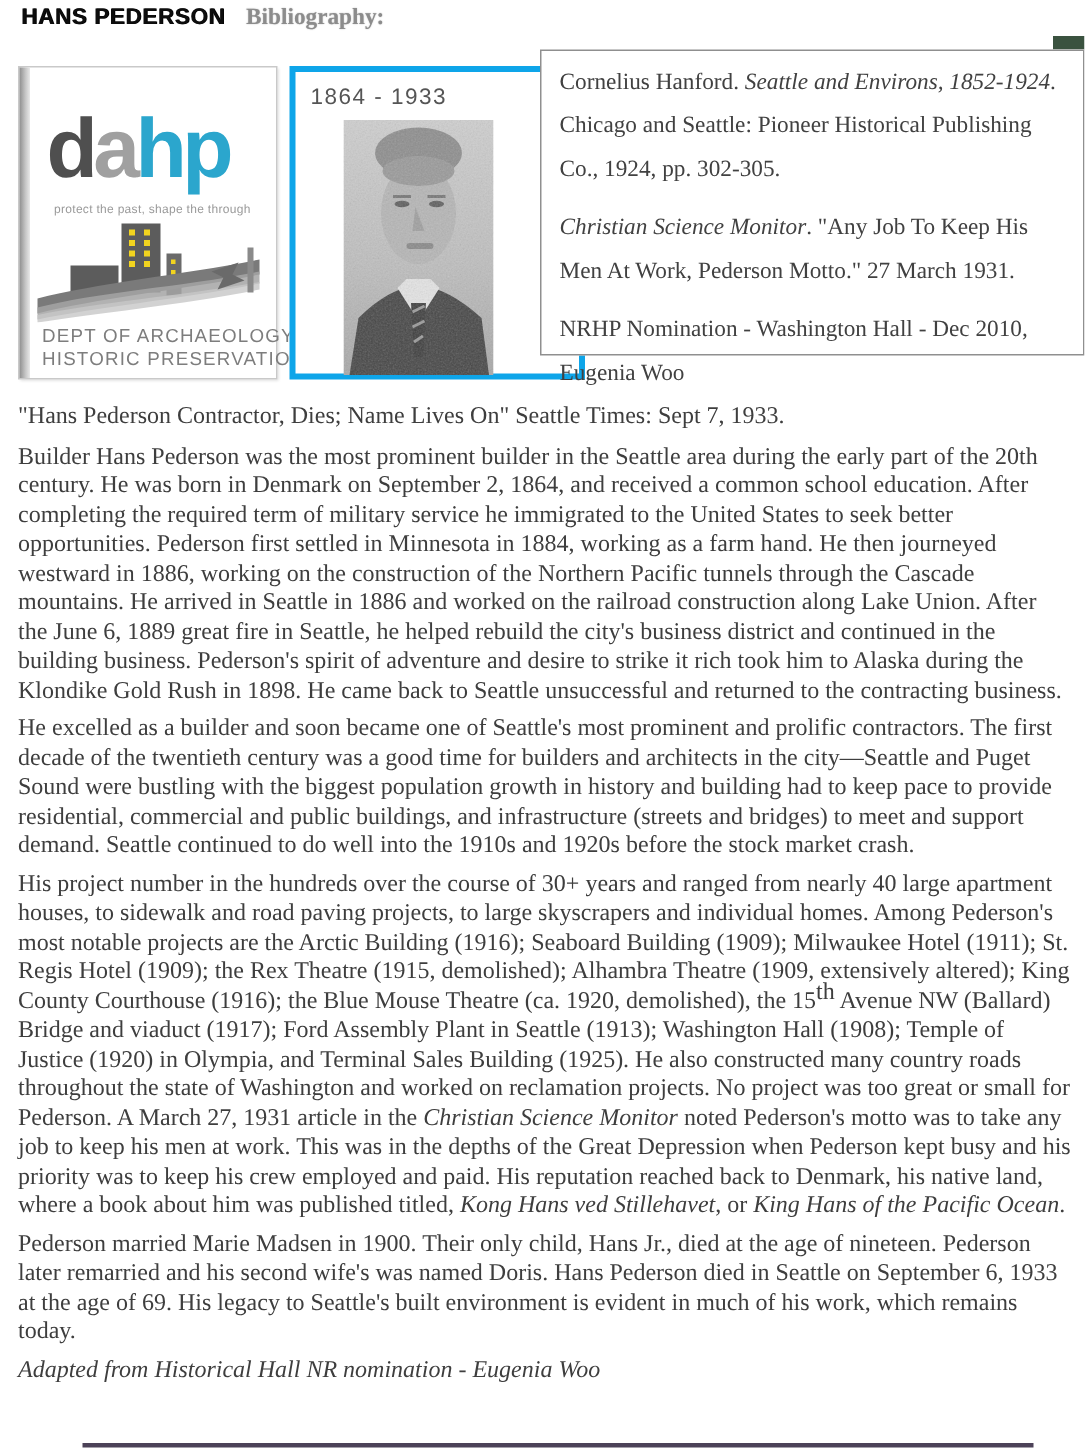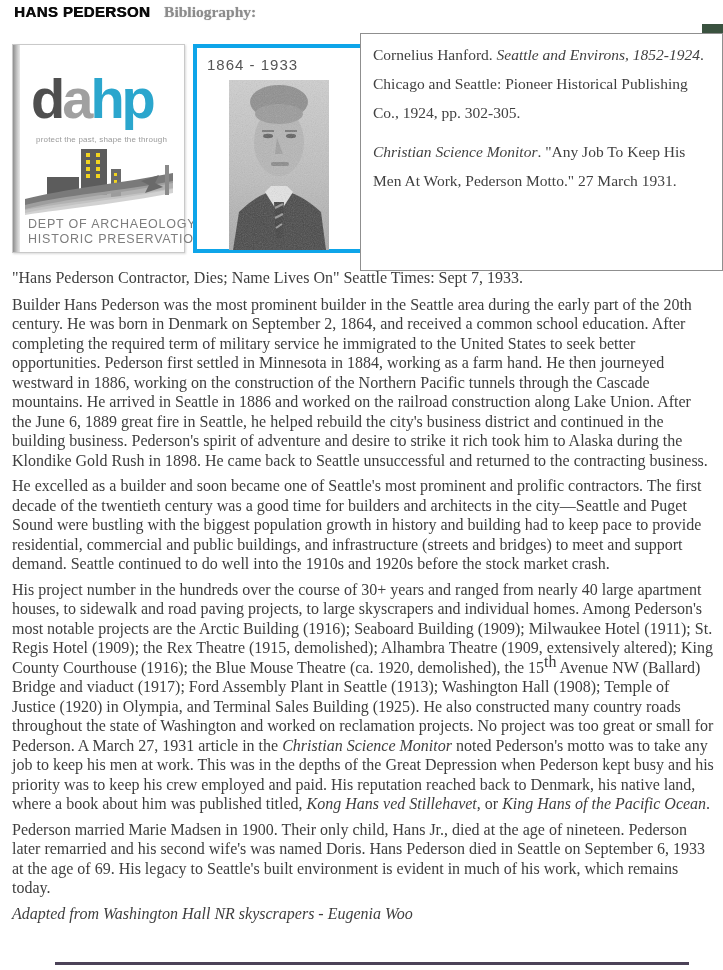--- a/index.html
+++ b/index.html
@@ -53,21 +53,21 @@
   }
   .portrait-caption {
     position:absolute; left:10px; top:8px;
     font-family:"Liberation Sans", sans-serif; font-size:15px; color:#555555;
     letter-spacing:1px; white-space:nowrap;
   }
   .portrait-img { position:absolute; left:32px; top:32px; }
 
   
   .bib-box {
-    position:absolute; left:360px; top:33px; width:363px; height:238px;
+    position:absolute; left:360px; top:33px; width:363px; height:204px;
     background:#ffffff; border:1px solid #8f8f8f; box-sizing:border-box;
     padding:6px 8px 6px 12px; font-size:15.5px; line-height:29px; color:#414141;
   }
   .bib-box p { margin:0 0 10px 0; }
   .bib-box p:last-child { margin-bottom:0; }
 
   
   .article { position:absolute; left:12px; top:268px; width:702px; color:#3e3e3e; }
   .article p { margin:0 0 6px 0; font-size:16px; line-height:19.5px; }
   .article .quote { margin-bottom:7px; }
@@ -149,28 +149,29 @@
       <line x1="46" y1="128" x2="54" y2="124" stroke="#9a9a9a" stroke-width="2"></line>
       <line x1="46" y1="138" x2="54" y2="134" stroke="#9a9a9a" stroke-width="2"></line>
       <line x1="47" y1="148" x2="53" y2="144" stroke="#9a9a9a" stroke-width="2"></line>
       <rect width="100" height="170" filter="url(#grain)" opacity="0.28"></rect>
     </svg>
   </div>
 
   <div class="bib-box">
       <p><span>Cornelius Hanford. </span><span class="it">Seattle and Environs, 1852-1924</span><span>. Chicago and Seattle: Pioneer Historical Publishing Co., 1924, pp. 302-305.</span></p>
       <p><span class="it">Christian Science Monitor</span><span>. "Any Job To Keep His Men At Work, Pederson Motto." 27 March 1931.</span></p>
+      <p><span>NRHP Nomination - Washington Hall - Dec 2010, Eugenia Woo</span></p>
     </div>
 
   <div class="article">
     <p class="quote">"Hans Pederson Contractor, Dies; Name Lives On" Seattle Times: Sept 7, 1933.</p>
     <div>
         <p><span>Builder Hans Pederson was the most prominent builder in the Seattle area during the early part of the 20th century.  He was born in Denmark on September 2, 1864, and received a common school education.  After completing the required term of military service he immigrated to the United States to seek better opportunities.  Pederson first settled in Minnesota in 1884, working as a farm hand. He then journeyed westward in 1886, working on the construction of the Northern Pacific tunnels through the Cascade mountains.  He arrived in Seattle in 1886 and worked on the railroad construction along Lake Union.  After the June 6, 1889 great fire in Seattle, he helped rebuild the city's business district and continued in the building business. Pederson's spirit of adventure and desire to strike it rich took him to Alaska during the Klondike Gold Rush in 1898. He came back to Seattle unsuccessful and returned to the contracting business.</span></p>
         <p><span>He excelled as a builder and soon became one of Seattle's most prominent and prolific contractors. The first decade of the twentieth century was a good time for builders and architects in the city—Seattle and Puget Sound were bustling with the biggest population growth in history and building had to keep pace to provide residential, commercial and public buildings, and infrastructure (streets and bridges) to meet and support demand. Seattle continued to do well into the 1910s and 1920s before the stock market crash.</span></p>
         <p><span>His project number in the hundreds over the course of 30+ years and ranged from nearly 40 large apartment houses, to sidewalk and road paving projects, to large skyscrapers and individual homes.  Among Pederson's most notable projects are the Arctic Building (1916); Seaboard Building (1909); Milwaukee Hotel (1911); St. Regis Hotel (1909); the Rex Theatre (1915, demolished); Alhambra Theatre (1909, extensively altered); King County Courthouse (1916); the Blue Mouse Theatre (ca. 1920, demolished), the 15</span><sup>th</sup><span> Avenue NW (Ballard) Bridge and viaduct (1917); Ford Assembly Plant in Seattle (1913); Washington Hall (1908); Temple of Justice (1920) in Olympia, and Terminal Sales Building (1925). He also constructed many country roads throughout the state of Washington and worked on reclamation projects. No project was too great or small for Pederson. A March 27, 1931 article in the </span><span class="it">Christian Science Monitor</span><span> noted Pederson's motto was to take any job to keep his men at work. This was in the depths of the Great Depression when Pederson kept busy and his priority was to keep his crew employed and paid. His reputation reached back to Denmark, his native land, where a book about him was published titled, </span><span class="it">Kong Hans ved Stillehavet</span><span>, or </span><span class="it">King Hans of the Pacific Ocean</span><span>.</span></p>
         <p><span>Pederson married Marie Madsen in 1900. Their only child, Hans Jr., died at the age of nineteen. Pederson later remarried and his second wife's was named Doris. Hans Pederson died in Seattle on September 6, 1933 at the age of 69. His legacy to Seattle's built environment is evident in much of his work, which remains today.</span></p>
       </div>
-    <p class="attribution">Adapted from Washington Hall NR skyscrapers - Eugenia Woo</p>
+    <p class="attribution">Adapted from Historical Hall NR nomination - Eugenia Woo</p>
   </div>
 
   <div class="bottom-rule" style="background: rgb(76, 66, 88);"></div>
 
 </div>
 
 </body></html>

